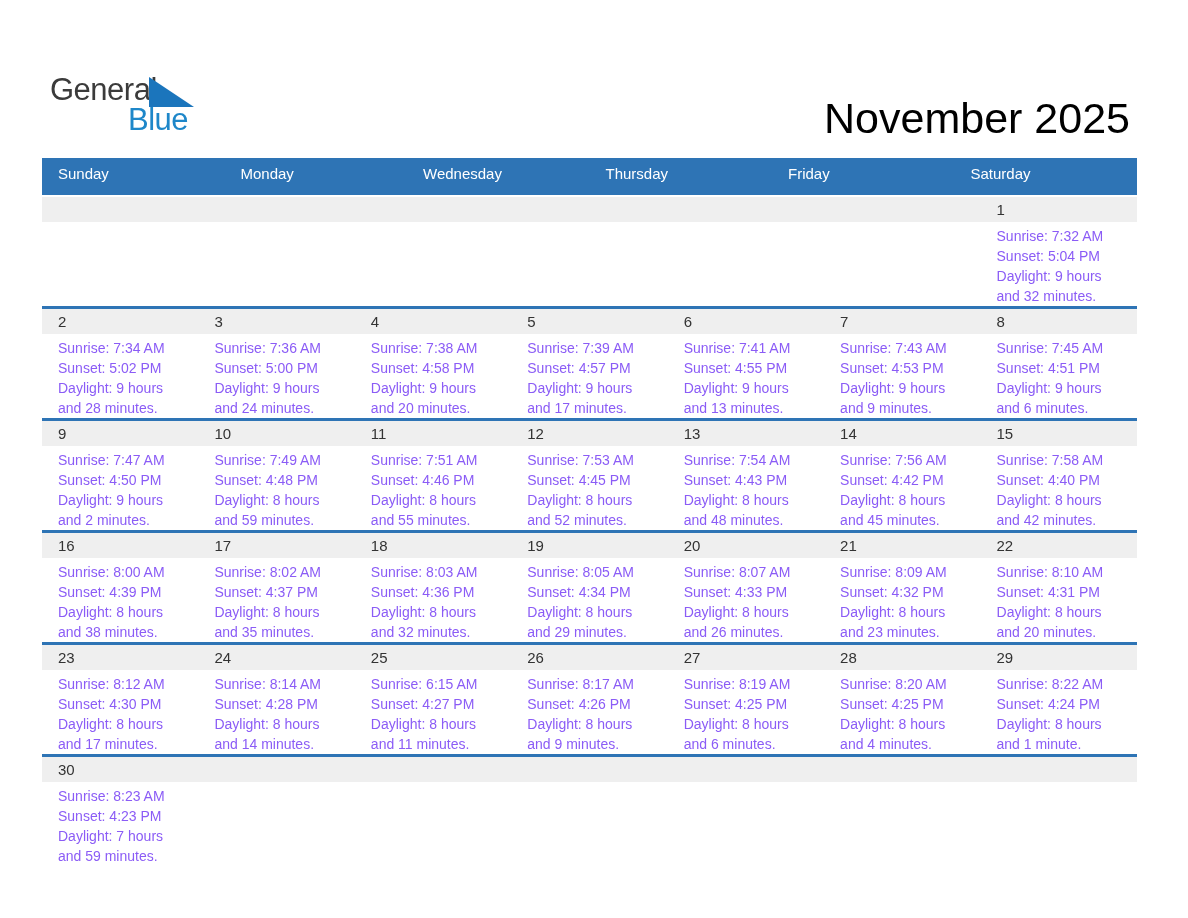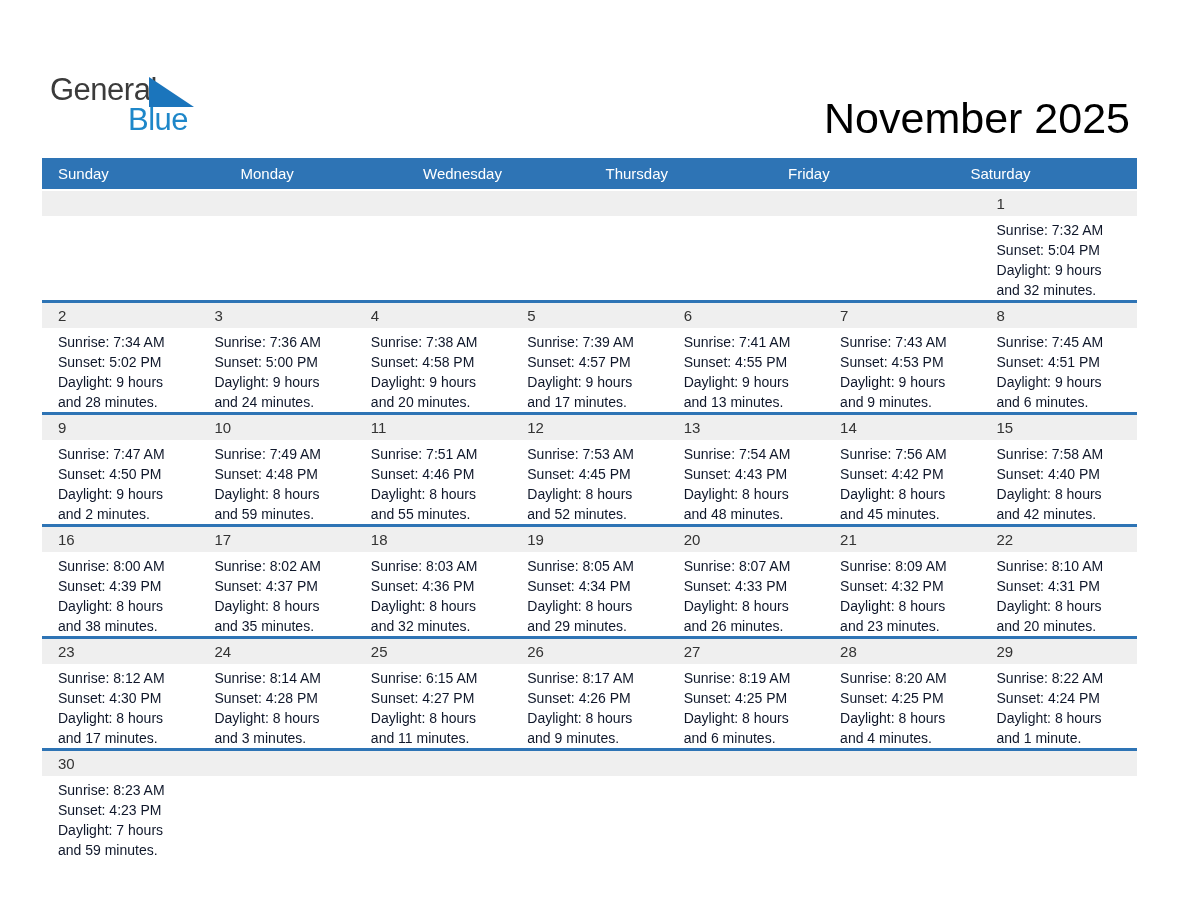--- a/index.html
+++ b/index.html
@@ -11,29 +11,29 @@
   .logo{position:absolute;left:50px;top:74px;width:170px;height:70px;}
   .logo-general{position:absolute;left:0;top:0;font-size:31px;line-height:1;color:#3b3b3b;letter-spacing:-0.5px;}
   .logo-triangle{position:absolute;left:99px;top:3px;width:45px;height:30px;}
   .logo-blue{position:absolute;left:78px;top:30px;font-size:31px;line-height:1;color:#1e87c9;letter-spacing:-0.5px;}
   
   .title-block{position:absolute;right:58px;top:54px;text-align:right;}
   .page-title{font-size:43px;line-height:1.05;color:#000;margin-top:42px;}
   .page-subtitle{font-size:25px;line-height:1;color:#000;margin-top:15px;text-decoration:underline;}
   
   .cal{position:absolute;left:42px;top:158px;width:1095px;}
-  .cal-head{display:flex;background:#2e74b5;height:31px;}
+  .cal-head{display:flex;background:#2e74b5;height:37px;}
   .hcell{flex:1 1 0;color:#ffffff;font-size:15px;line-height:31px;padding-left:16px;box-sizing:border-box;overflow:hidden;white-space:nowrap;}
   .week{display:flex;border-top:3px solid #2e74b5;min-height:107px;align-items:stretch;}
   .week.first{border-top:none;margin-top:2px;min-height:109px;}
   .week.last{min-height:126px;}
   .cell{flex:1 1 0;box-sizing:border-box;min-width:0;}
   .strip{height:25px;background:#efefef;}
   .dnum{display:block;font-size:15px;line-height:25px;color:#333333;padding-left:16px;}
-  .body{padding:4px 6px 0 16px;font-size:14px;color:#0f172a;}
+  .body{padding:4px 6px 0 16px;font-size:14px;color:#8b5cf6;}
   .ln{line-height:20px;white-space:nowrap;}
 </style>
 </head>
 <body>
 
 <div class="logo">
   <span class="logo-general">General</span>
   <svg class="logo-triangle" viewBox="0 0 45 30" preserveAspectRatio="none">
     <polygon points="0,0 45,30 0,30" fill="#1b75bc"></polygon>
   </svg>
@@ -340,21 +340,21 @@
       </div>
     </div>
     <div class="cell">
       <div class="strip">
           <span class="dnum">24</span>
         </div>
       <div class="body">
         <div class="ln">Sunrise: 8:14 AM</div>
         <div class="ln">Sunset: 4:28 PM</div>
         <div class="ln">Daylight: 8 hours</div>
-        <div class="ln">and 3 minutes.</div>
+        <div class="ln">and 14 minutes.</div>
       </div>
     </div>
     <div class="cell">
       <div class="strip">
           <span class="dnum">25</span>
         </div>
       <div class="body">
         <div class="ln">Sunrise: 6:15 AM</div>
         <div class="ln">Sunset: 4:27 PM</div>
         <div class="ln">Daylight: 8 hours</div>

